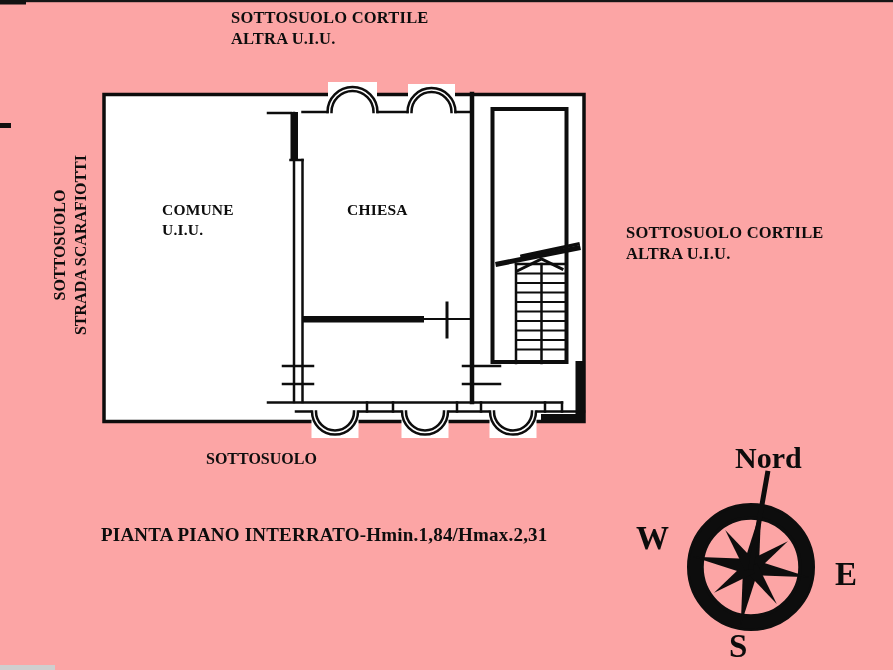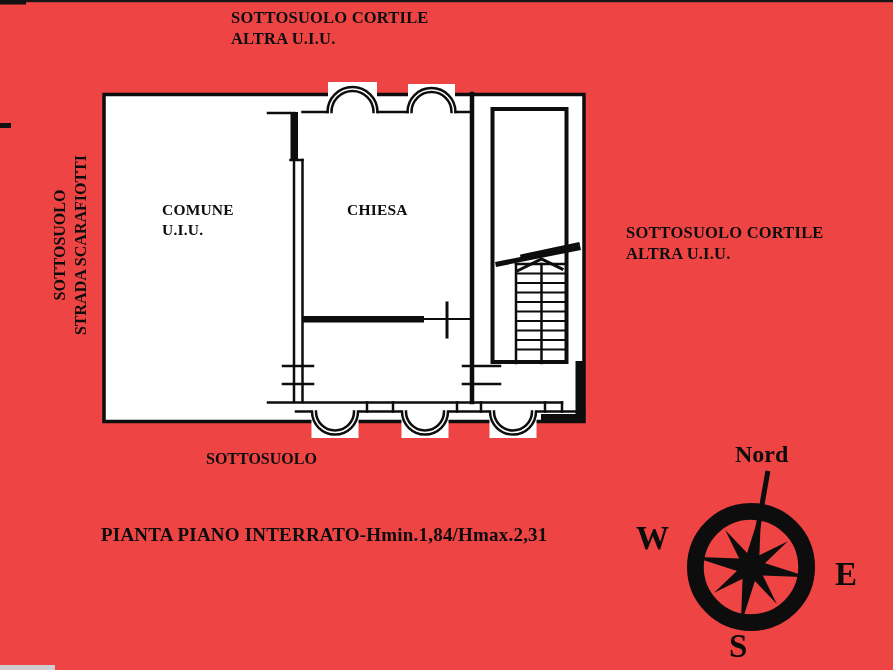--- a/index.html
+++ b/index.html
@@ -1,32 +1,32 @@
 <!DOCTYPE html>
 <html><head>
 <meta charset="utf-8">
 <style>
   html,body{margin:0;padding:0;}
   body{background:#ffffff;font-family:"Liberation Serif","DejaVu Serif",serif;}
-  #stage{position:relative;width:893px;height:670px;background:#ef4444;overflow:hidden;color:#0d0d0d;}
+  #stage{position:relative;width:893px;height:670px;background:#fca5a5;overflow:hidden;color:#0d0d0d;}
   #plan-svg{position:absolute;left:0;top:0;}
   .lbl{position:absolute;font-weight:700;color:#0d0d0d;white-space:nowrap;}
   .ann{font-size:16.5px;line-height:21px;letter-spacing:.2px;}
   .top-ann{left:231px;top:7px;}
   .left-ann{left:-29px;top:223px;width:200px;height:44px;text-align:center;
             transform:rotate(-90deg);transform-origin:center;font-size:16px;line-height:21px;}
   .right-ann{left:626px;top:222px;}
   .bottom-ann{left:206px;top:449px;font-size:16px;line-height:19.5px;}
   .room{font-size:15.5px;line-height:20px;letter-spacing:.2px;}
   .room-altra{left:162px;top:200px;}
   .room-cantina{left:347px;top:200px;}
   .room-corr{left:343px;top:339px;}
   .caption{left:101px;top:524px;font-size:19px;letter-spacing:.2px;}
   .cmp{position:absolute;font-weight:700;color:#0c0c0c;}
-  .cmp-n{left:735px;top:441px;font-size:24px;}
+  .cmp-n{left:735px;top:441px;font-size:30px;}
   .cmp-w{left:636px;top:520px;font-size:33px;}
   .cmp-e{left:835px;top:556px;font-size:33px;}
   .cmp-s{left:729px;top:628px;font-size:33px;}
 </style>
 </head>
 <body>
 
 <div id="stage">
 
   <svg id="plan-svg" width="893" height="670" viewBox="0 0 893 670" fill="none" stroke="#0d0d0d" stroke-linecap="square">

